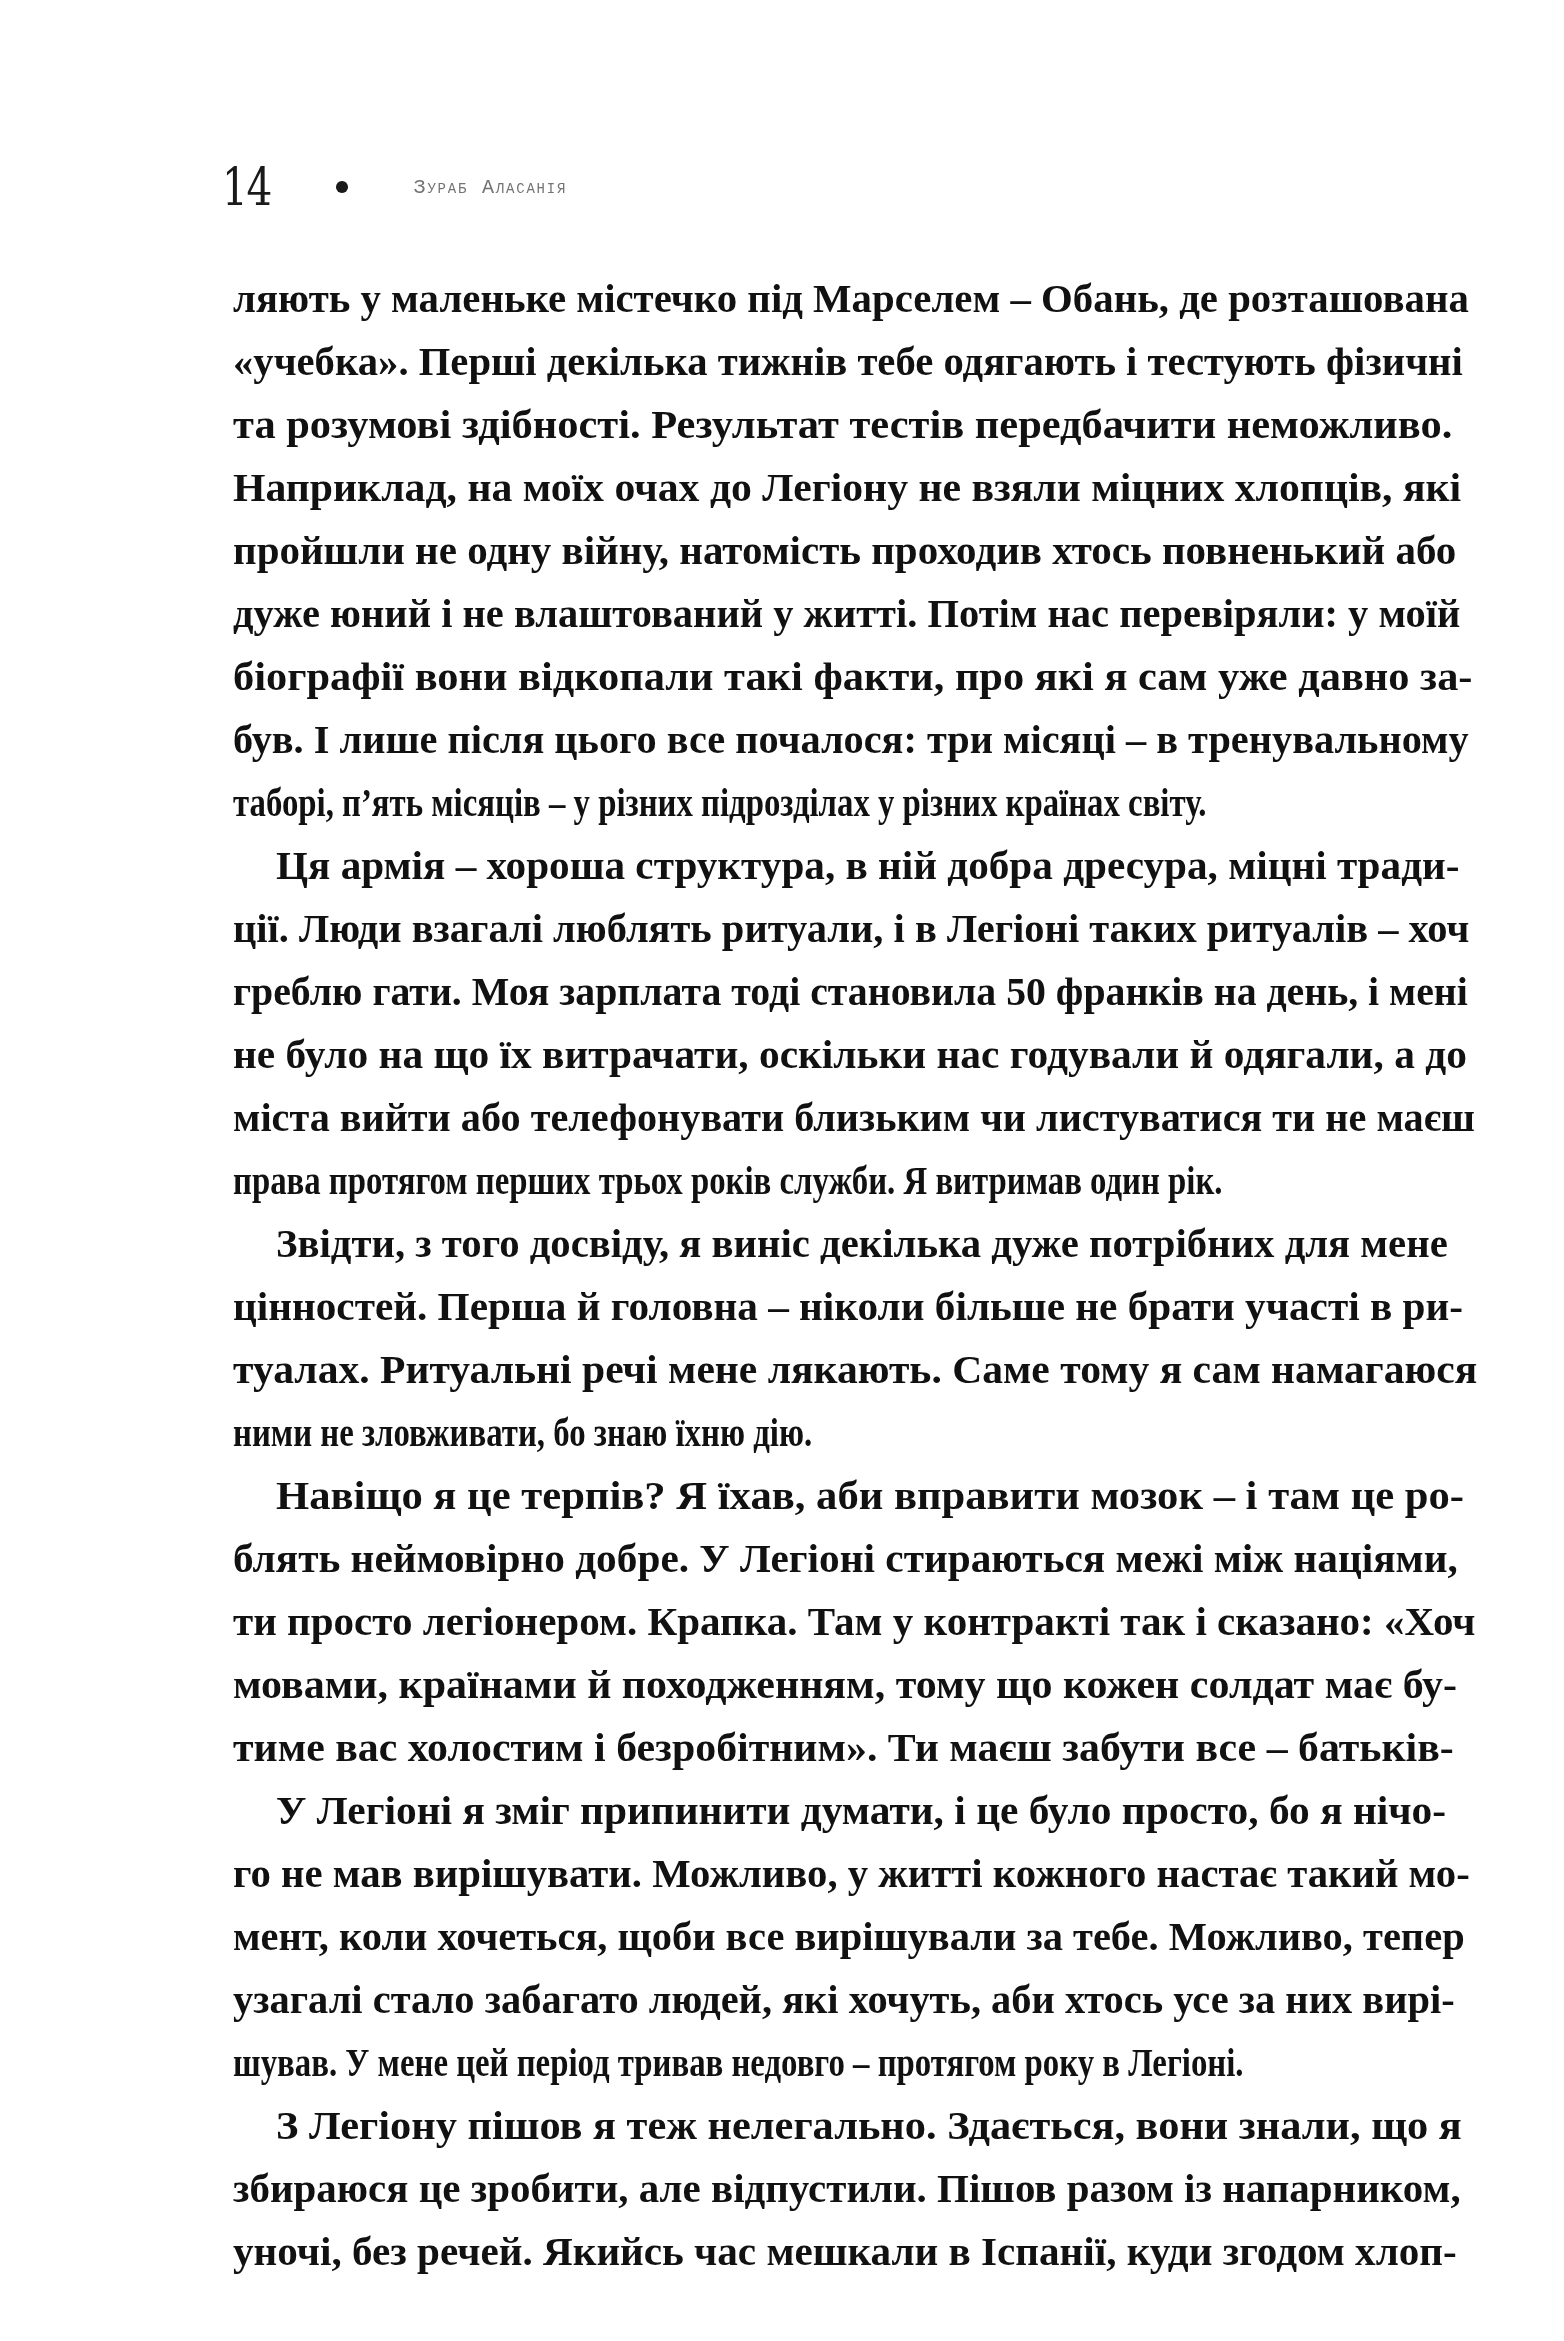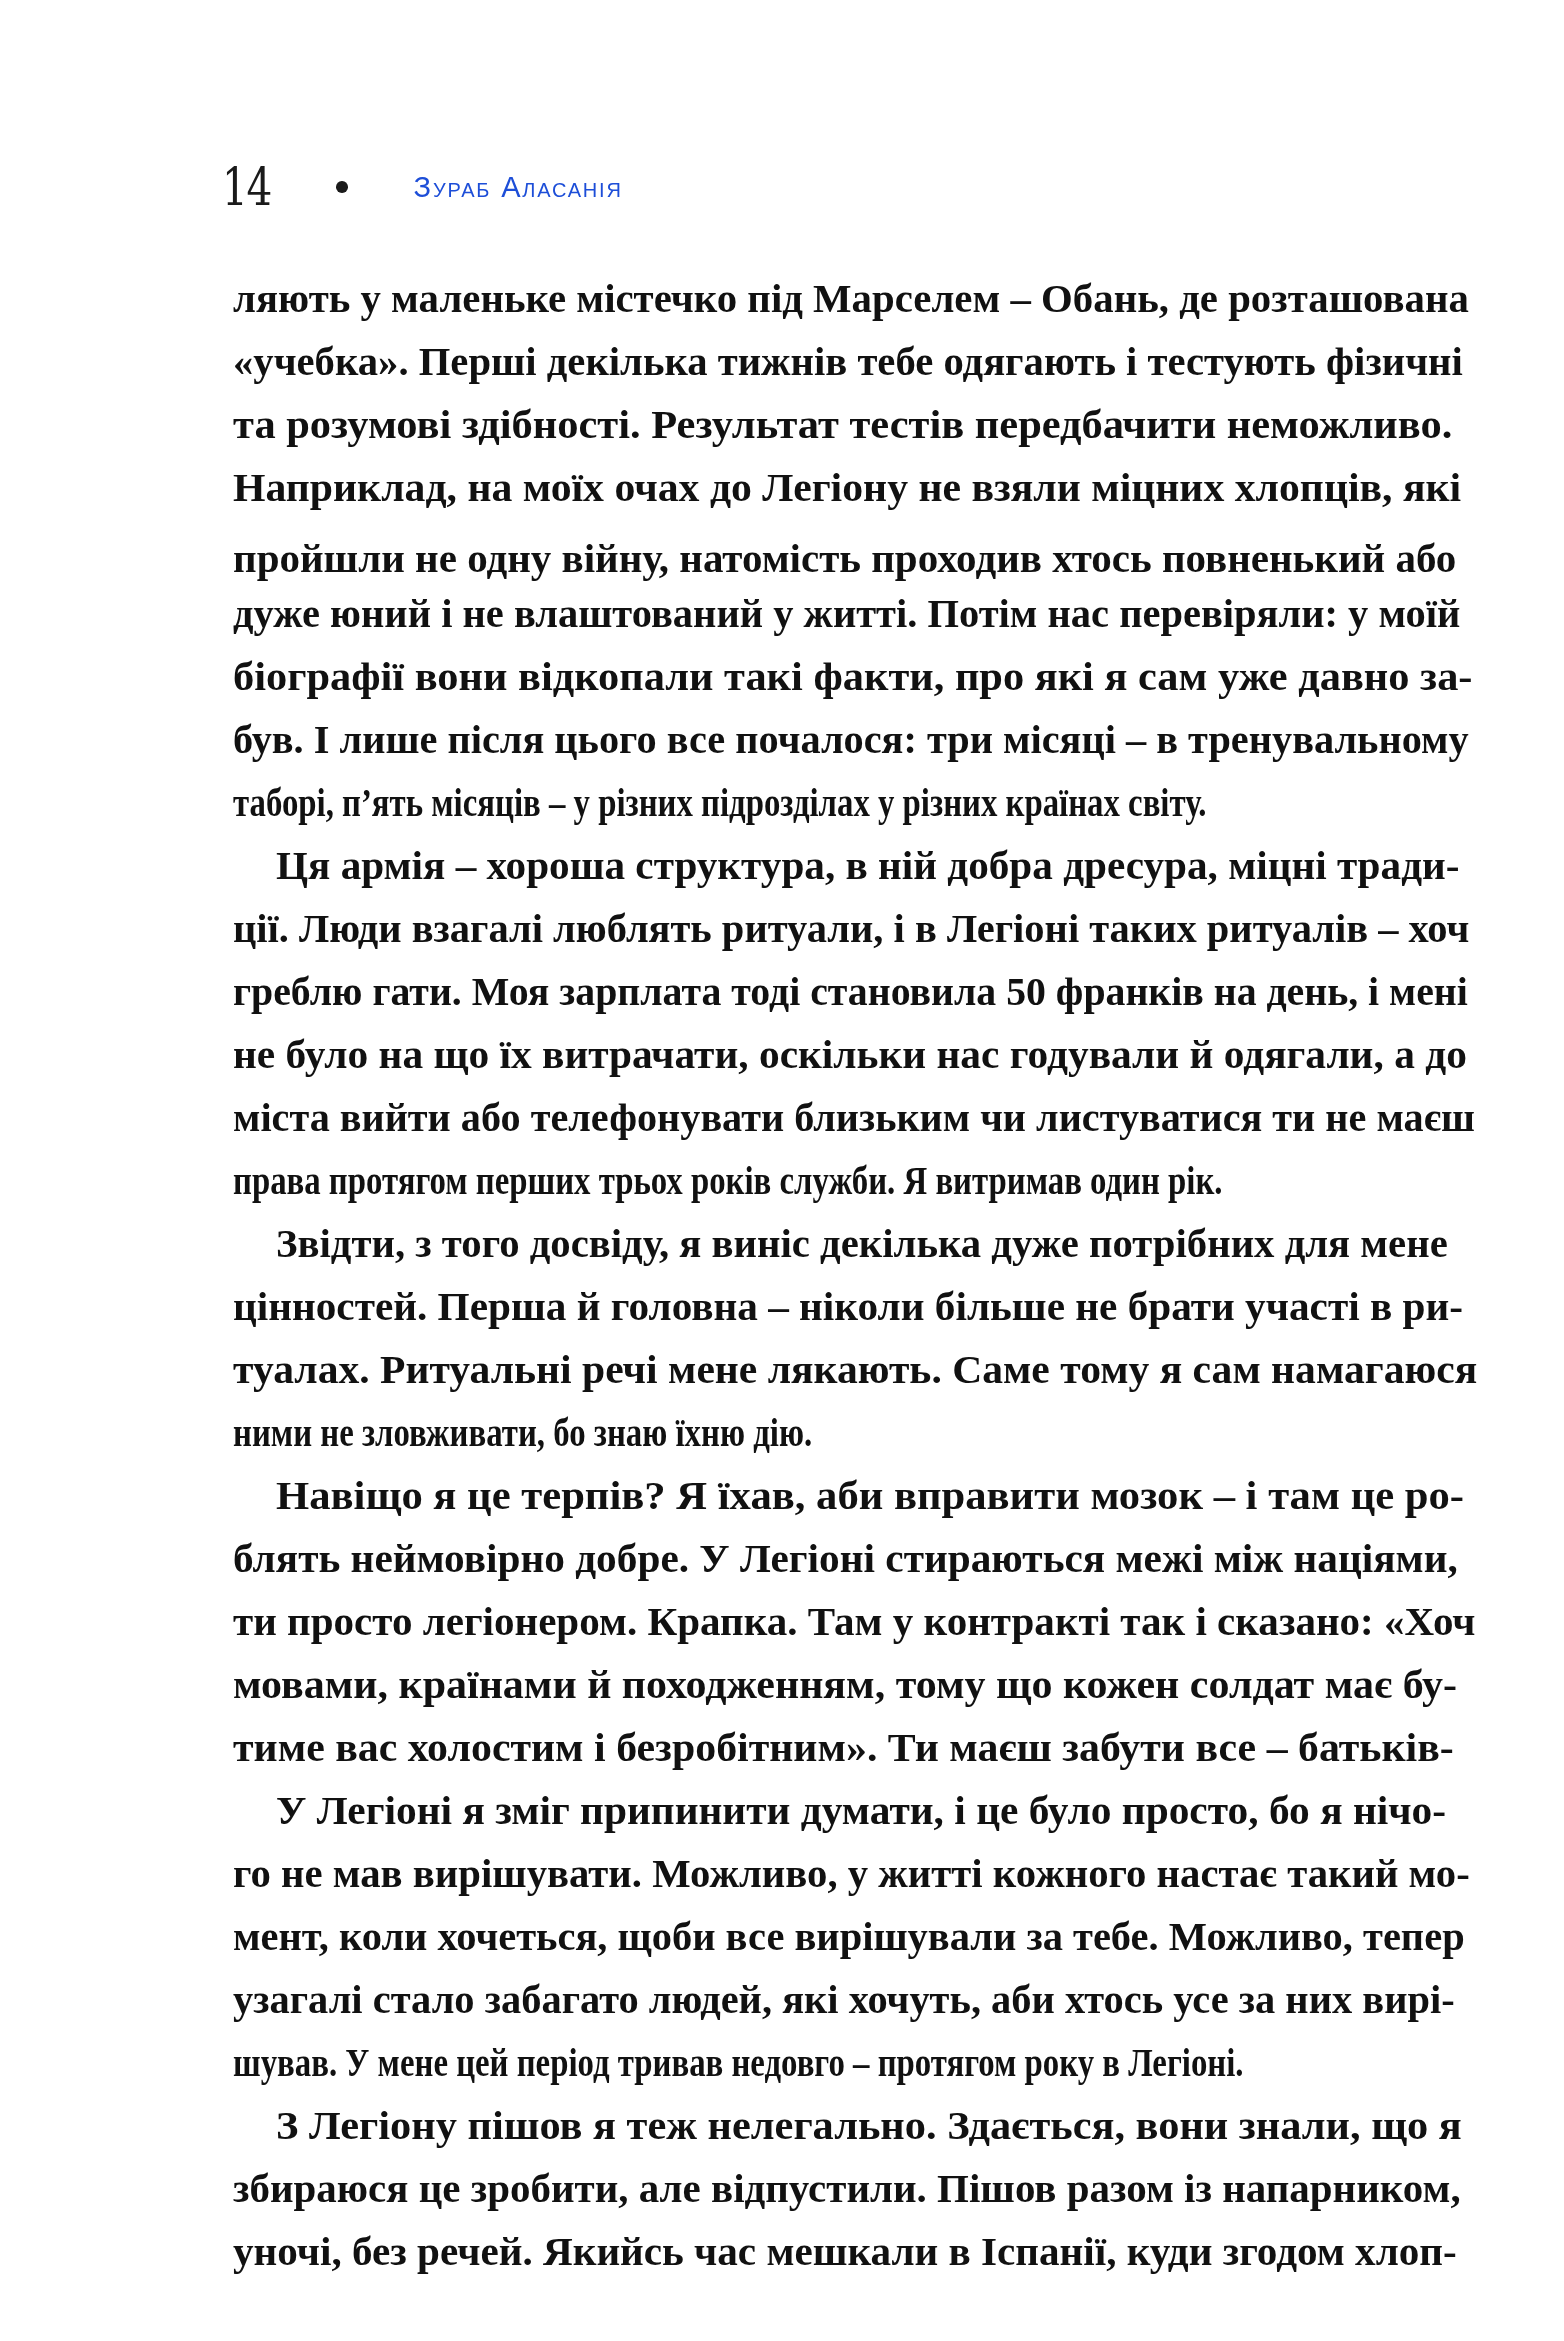--- a/index.html
+++ b/index.html
@@ -1,40 +1,40 @@
 <!DOCTYPE html>
 <html style="font-size:14.2px"><head>
 <meta charset="utf-8">
 <style>
   html, body { margin: 0; padding: 0; background: #ffffff; }
   body { width: 1565px; height: 2342px; position: relative; overflow: hidden; color: #111111; }
   .header { position: absolute; left: 222px; top: 156px; height: 62px; display: flex; align-items: center; gap: 20px; }
   .page-number { font-family: "DejaVu Serif", serif; font-size: 52px; letter-spacing: -1.8px; color: #1a1a1a; transform: scaleX(0.78); transform-origin: left center; width: 53px; display: inline-block; }
   .bullet { width: 11.6px; height: 11.6px; border-radius: 50%; background: #1a1a1a; margin-left: 41px; margin-right: 46px; display: inline-block; }
-  .running-head { font-family: Liberation Sans, sans-serif; font-size: 29px; letter-spacing: 1.8px; color: #1d4ed8; font-variant: small-caps; }
+  .running-head { font-family: Liberation Mono, monospace; font-size: 20px; letter-spacing: 1.8px; color: #737373; font-variant: small-caps; }
   .body-text { position: absolute; left: 233px; top: 267px; width: 1154px; font-family: "Liberation Serif", serif; font-size: 41px; color: #111111; }
   .line { display: block; height: 63px; line-height: 63px; white-space: nowrap; position: relative; font-weight: bold; }
   .line-inner { display: inline-block; transform-origin: left center; }
 </style>
 </head>
 <body>
 
 <div class="header">
   <span class="page-number">14</span>
   <span class="bullet"></span>
   <span class="running-head">Зураб Аласанія</span>
 </div>
 
 <div class="body-text" id="body-text">
     <div>
       <span class="line"><span class="line-inner" style="transform: scaleX(0.9956);">ляють у маленьке містечко під Марселем – Обань, де розташована</span></span>
       <span class="line"><span class="line-inner" style="transform: scaleX(0.9915);">«учебка». Перші декілька тижнів тебе одягають і тестують фізичні</span></span>
       <span class="line"><span class="line-inner" style="transform: scaleX(1.0361);">та розумові здібності. Результат тестів передбачити неможливо.</span></span>
       <span class="line"><span class="line-inner" style="transform: scaleX(1.018);">Наприклад, на моїх очах до Легіону не взяли міцних хлопців, які</span></span>
-      <span class="line"><span class="line-inner" style="transform: scaleX(1.0001); margin-top: 8px;">пройшли не одну війну, натомість проходив хтось повненький або</span></span>
+      <span class="line"><span class="line-inner" style="transform: scaleX(1.0001);">пройшли не одну війну, натомість проходив хтось повненький або</span></span>
       <span class="line"><span class="line-inner" style="transform: scaleX(0.9874);">дуже юний і не влаштований у житті. Потім нас перевіряли: у моїй</span></span>
       <span class="line"><span class="line-inner" style="transform: scaleX(1.0343);">біографії вони відкопали такі факти, про які я сам уже давно за-</span></span>
       <span class="line"><span class="line-inner" style="transform: scaleX(0.9838);">був. І лише після цього все почалося: три місяці – в тренувальному</span></span>
       <span class="line"><span class="line-inner" style="transform: scaleX(0.8);">таборі, п’ять місяців – у різних підрозділах у різних країнах світу.</span></span>
     </div>
     <div>
       <span class="line"><span class="line-inner" style="margin-left: 43px; transform: scaleX(1.0049);">Ця армія – хороша структура, в ній добра дресура, міцні тради-</span></span>
       <span class="line"><span class="line-inner" style="transform: scaleX(0.9869);">ції. Люди взагалі люблять ритуали, і в Легіоні таких ритуалів – хоч</span></span>
       <span class="line"><span class="line-inner" style="transform: scaleX(0.9703);">греблю гати. Моя зарплата тоді становила 50 франків на день, і мені</span></span>
       <span class="line"><span class="line-inner" style="transform: scaleX(1.0095);">не було на що їх витрачати, оскільки нас годували й одягали, а до</span></span>

